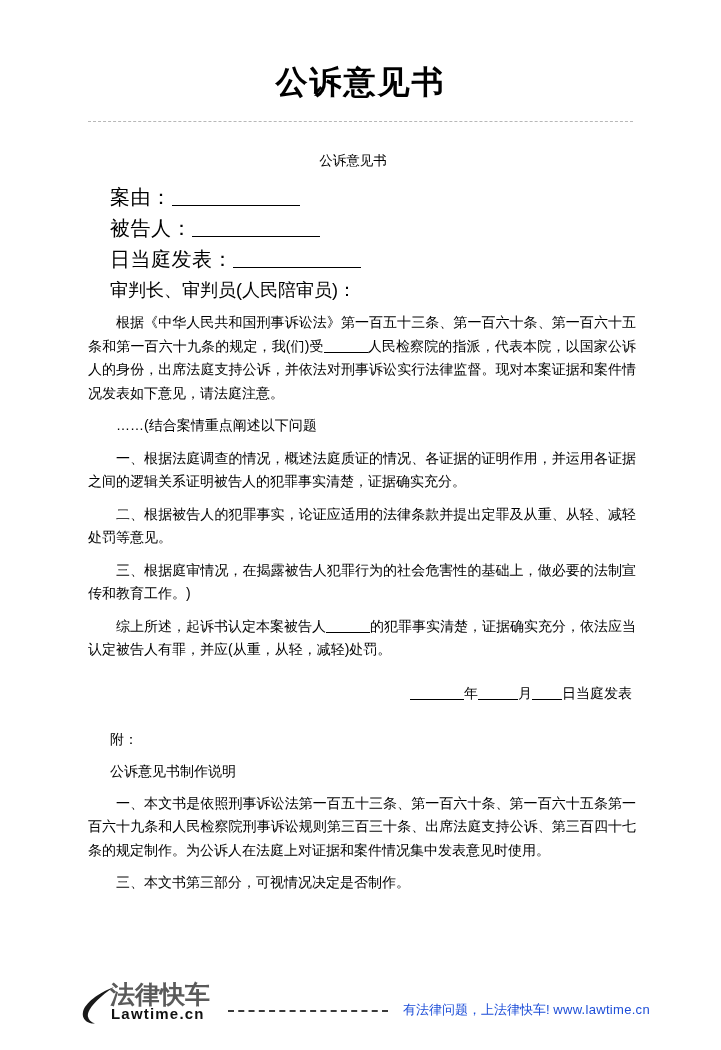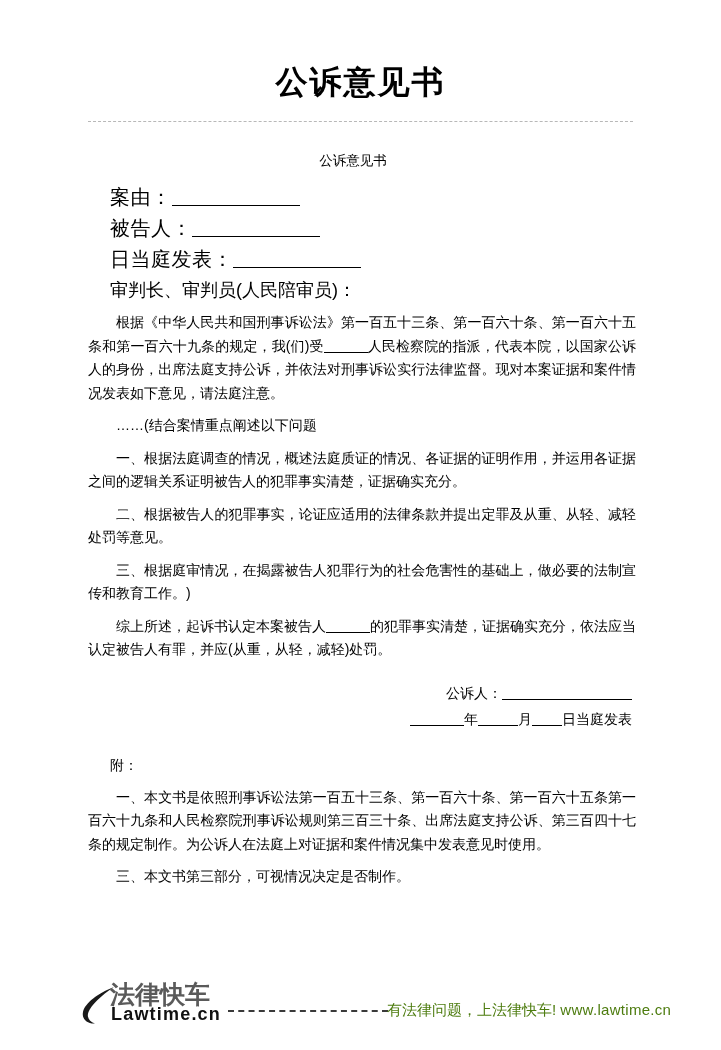--- a/index.html
+++ b/index.html
@@ -161,42 +161,42 @@
     font-weight: bold;
     letter-spacing: 0px;
     color: #5a5a5a;
     line-height: 24px;
     font-family: "Liberation Sans", "DejaVu Sans", sans-serif;
   }
   .logo-en {
     position: absolute;
     left: 33px;
     top: 22px;
-    font-size: 18px;
+    font-size: 15px;
     font-weight: bold;
     letter-spacing: 1.2px;
     color: #111;
     line-height: 20px;
     font-family: "Liberation Sans", "DejaVu Sans", sans-serif;
   }
   .footer-rule {
     position: absolute;
     left: 228px;
     top: 30px;
     width: 160px;
     height: 0;
     border-top: 2px dashed #3a3a3a;
   }
   .footer-tagline {
     position: absolute;
-    left: 387px;
+    left: 403px;
     top: 20px;
-    font-size: 15px;
+    font-size: 13px;
     line-height: 20px;
-    color: #4d7c0f;
+    color: #1d4ed8;
     white-space: nowrap;
   }
   .footer-tagline .url {
     font-family: "Liberation Sans", "DejaVu Sans", sans-serif;
     letter-spacing: 0.3px;
   }
 </style>
 </head>
 <body>
 
@@ -227,25 +227,25 @@
 
     <p class="para">……(结合案情重点阐述以下问题</p>
 
     <p class="para">一、根据法庭调查的情况，概述法庭质证的情况、各证据的证明作用，并运用各证据之间的逻辑关系证明被告人的犯罪事实清楚，证据确实充分。</p>
     <p class="para">二、根据被告人的犯罪事实，论证应适用的法律条款并提出定罪及从重、从轻、减轻处罚等意见。</p>
     <p class="para">三、根据庭审情况，在揭露被告人犯罪行为的社会危害性的基础上，做必要的法制宣传和教育工作。)</p>
 
     <p class="para"><span>综上所述，起诉书认定本案被告人</span><span class="inline-blank"></span><span>的犯罪事实清楚，证据确实充分，依法应当认定被告人有罪，并应(从重，从轻，减轻)处罚。</span></p>
 
     <div class="sign-block">
-      <div class="sign-line"><span>公诉人：</span><span class="blank sign-blank"></span></div>
       <div class="sign-line"><span class="blank date-blank-y"></span><span>年</span><span class="blank date-blank-m"></span><span>月</span><span class="blank date-blank-d"></span><span>日当庭发表</span></div>
     </div>
 
     <div class="appendix-mark">附：</div>
+    <div class="appendix-heading">公诉意见书制作说明</div>
 
     <p class="para">一、本文书是依照刑事诉讼法第一百五十三条、第一百六十条、第一百六十五条第一百六十九条和人民检察院刑事诉讼规则第三百三十条、出席法庭支持公诉、第三百四十七条的规定制作。为公诉人在法庭上对证据和案件情况集中发表意见时使用。</p>
     <p class="para">三、本文书第三部分，可视情况决定是否制作。</p>
 
   </div>
 
   <div class="footer">
     <div class="logo">
       <svg class="logo-swoosh" viewBox="0 0 42 42">
         <path d="M36 3 C20 9, 7 19, 5 28 C3.5 35, 9 40, 17 39.5 C11 37.5, 8.5 33, 10.5 28 C13 21.5, 23 11.5, 36 3 Z" fill="#1a1a1a"></path>

